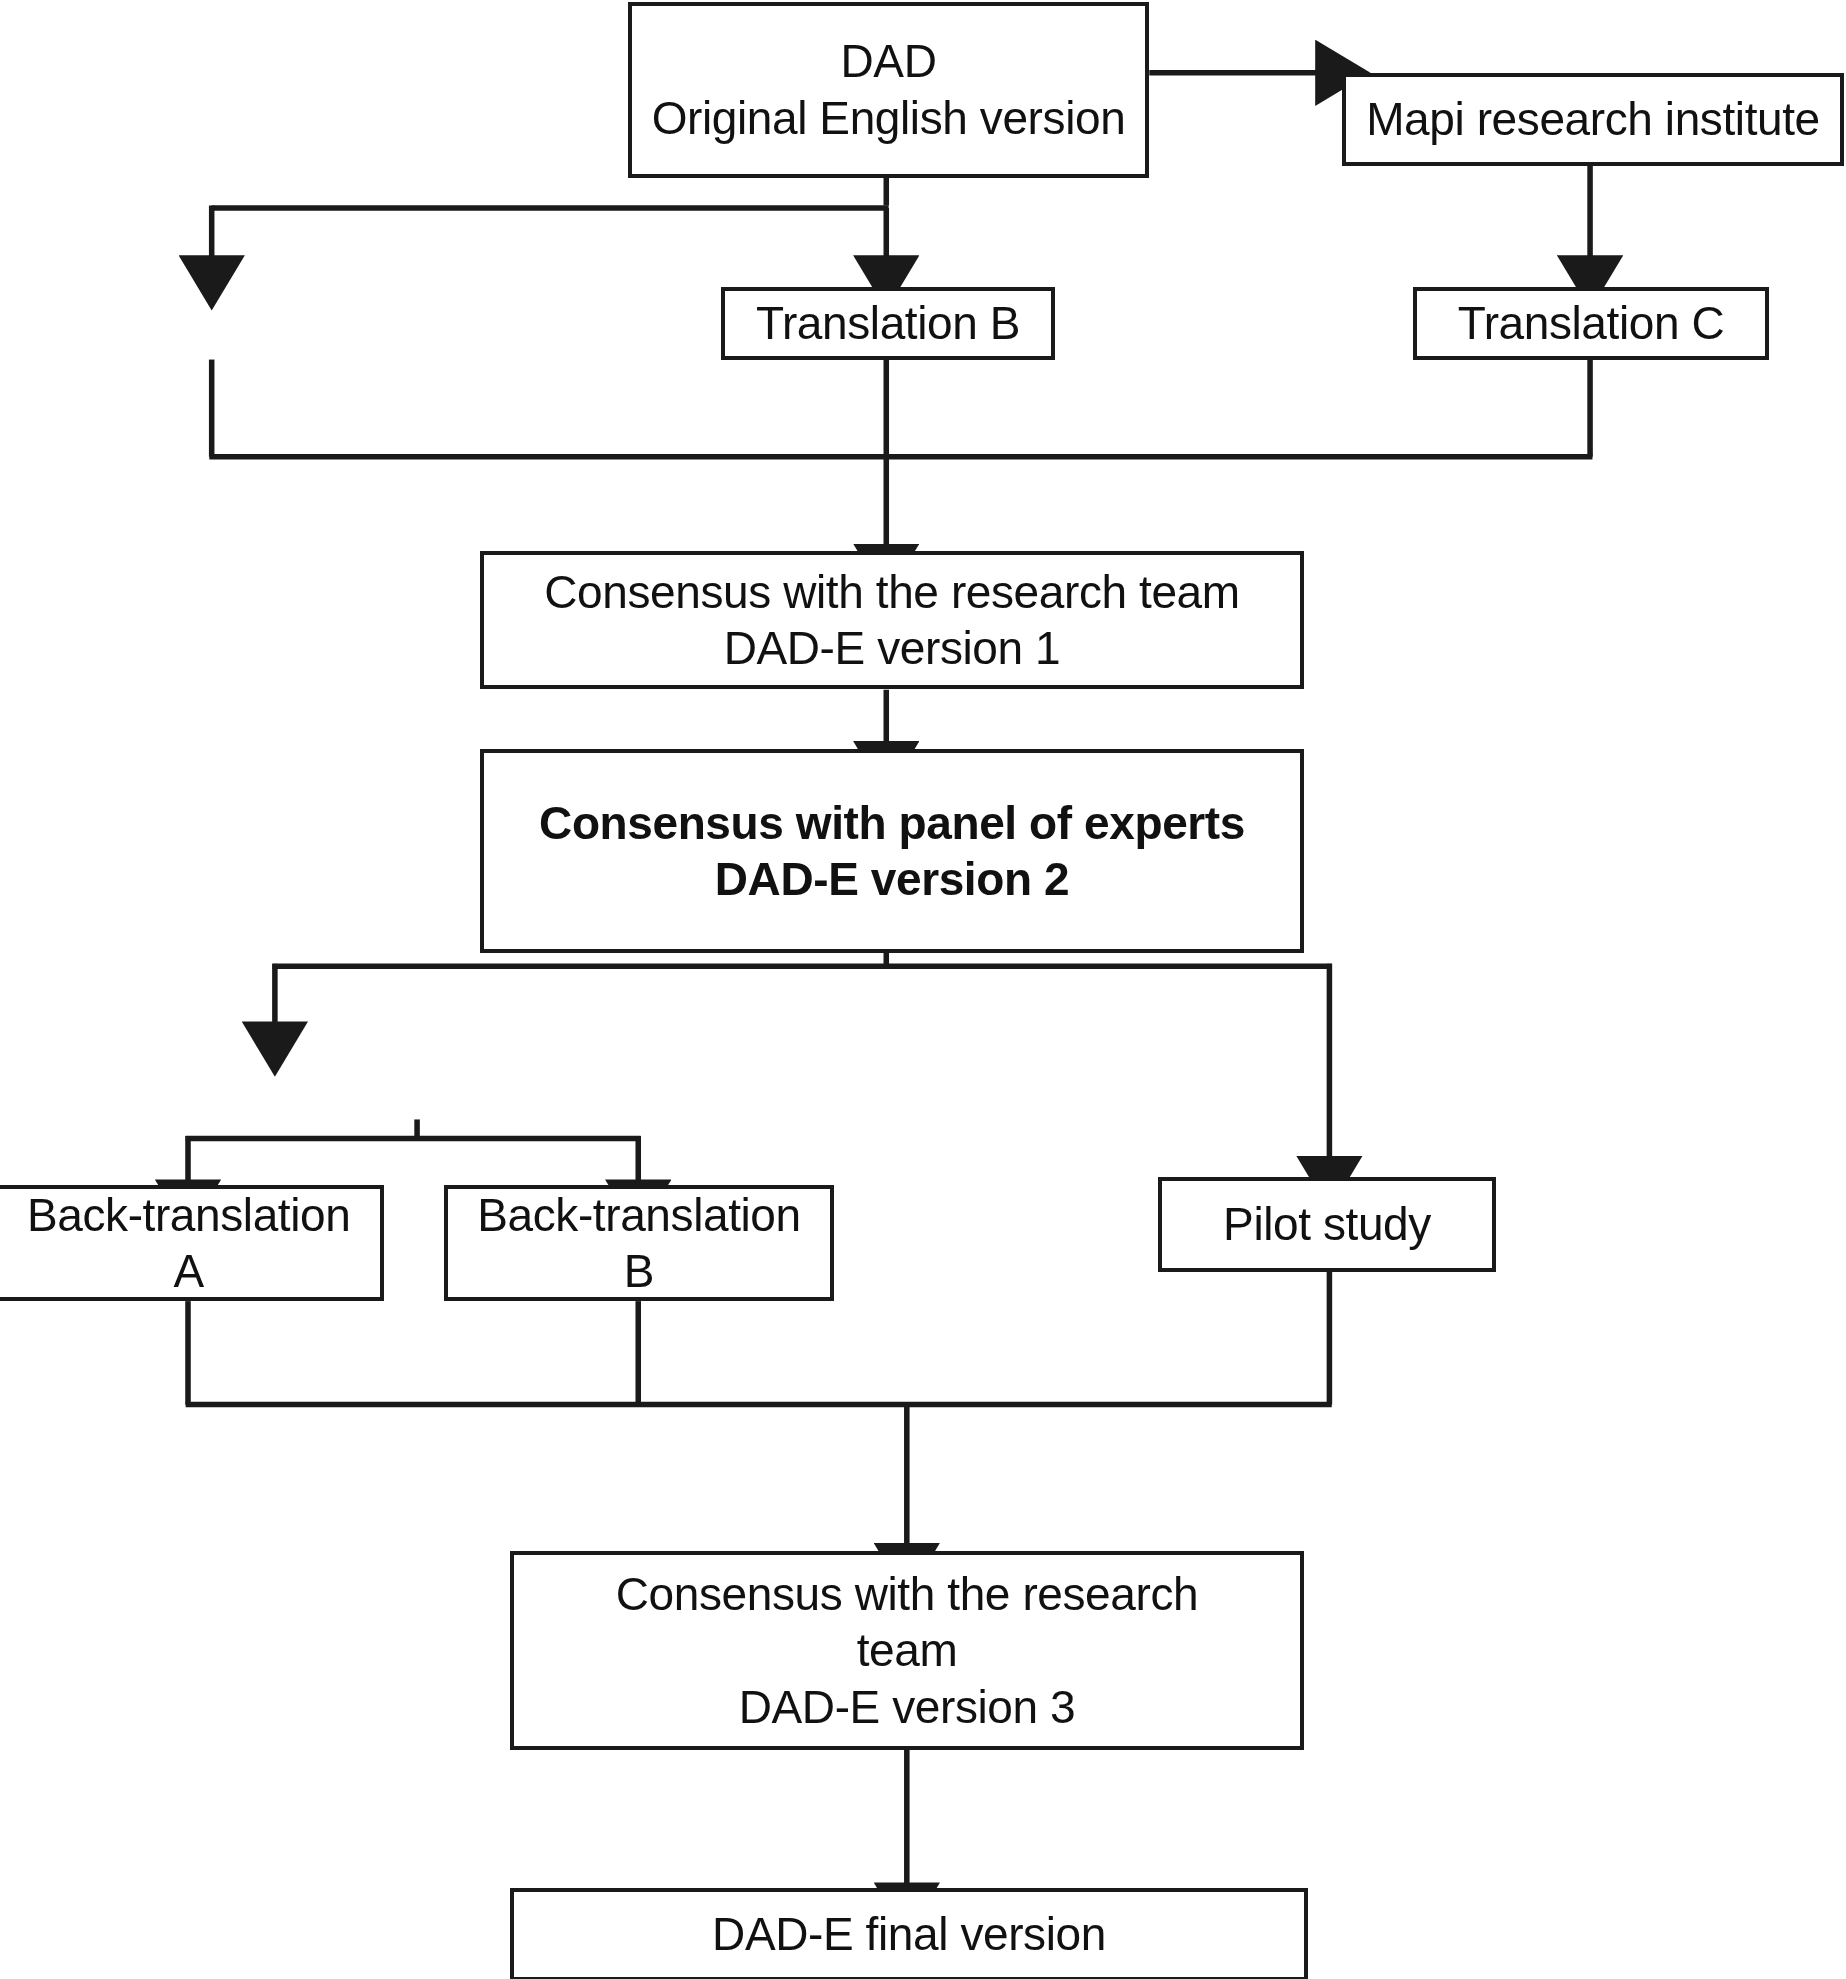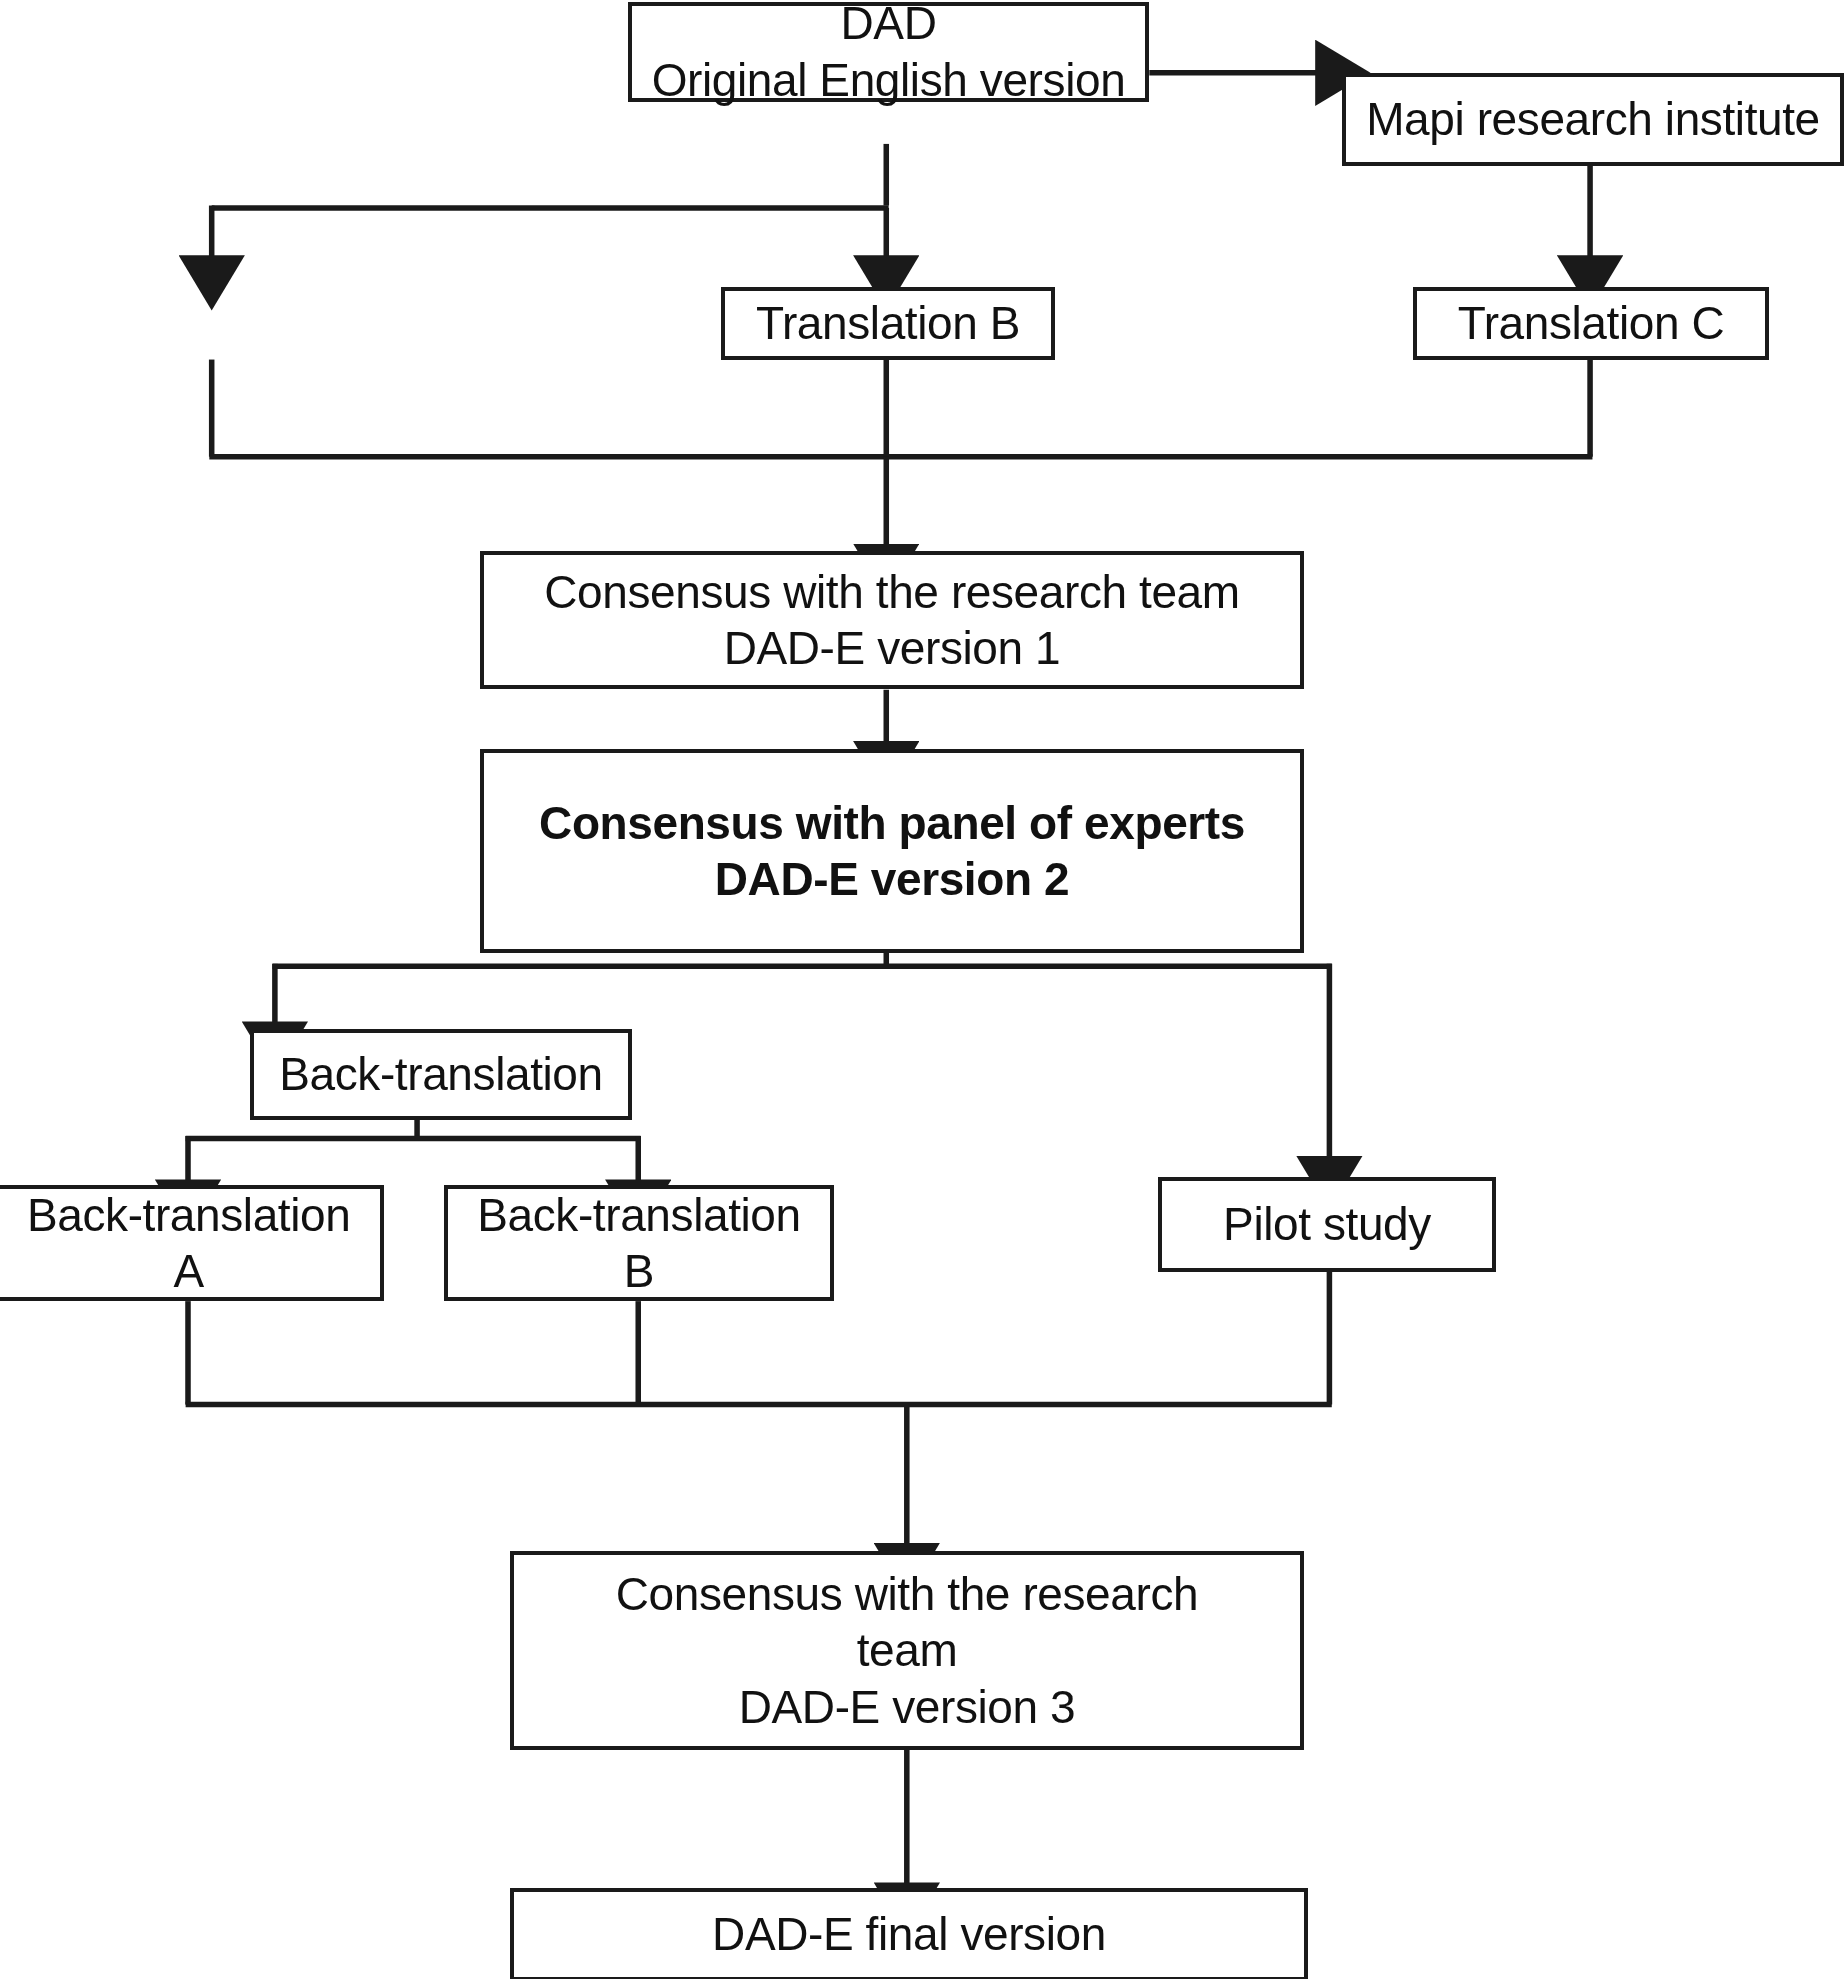--- a/index.html
+++ b/index.html
@@ -98,21 +98,21 @@
       <line x1="808" y1="1647" x2="808" y2="1778"></line>
       <line x1="1683" y1="1610" x2="1683" y2="1778"></line>
       <line x1="235" y1="1778" x2="1686" y2="1778"></line>
 
       <line x1="1148" y1="1778" x2="1148" y2="1960" marker-end="url(#arrowhead)"></line>
 
       <line x1="1148" y1="2215" x2="1148" y2="2390" marker-end="url(#arrowhead)"></line>
     </g>
   </svg>
 
-  <div class="node-box" style="left:628px; top:1.6px; width:521px; height:100px;">
+  <div class="node-box" style="left:628px; top:1.6px; width:521px; height:176px;">
     <span class="node-label">DAD
 Original English version</span>
   </div>
 
   <div class="node-box" style="left:1342px; top:25px; width:502px; height:93px;margin-top:48px;">
     <span class="node-label">Mapi research institute</span>
   </div>
 
 
   <div class="node-box" style="left:721px; top:287px; width:334px; height:73px;">
@@ -126,23 +126,20 @@
   <div class="node-box" style="left:480px; top:551px; width:824px; height:138px;">
     <span class="node-label">Consensus with the research team
 DAD-E version 1</span>
   </div>
 
   <div class="node-box" style="left:480px; top:749px; width:824px; height:204px;font-weight:bold;">
     <span class="node-label">Consensus with panel of experts
 DAD-E version 2</span>
   </div>
 
-  <div class="node-box" style="left:250px; top:1029px; width:382px; height:91px;">
-    <span class="node-label">Back-translation</span>
-  </div>
 
   <div class="node-box" style="left:-6.3px; top:1185px; width:390px; height:116px;">
     <span class="node-label">Back-translation A</span>
   </div>
 
   <div class="node-box" style="left:444px; top:1185px; width:390px; height:116px;">
     <span class="node-label">Back-translation B</span>
   </div>
 
   <div class="node-box" style="left:1158px; top:1177px; width:338px; height:95px;">

